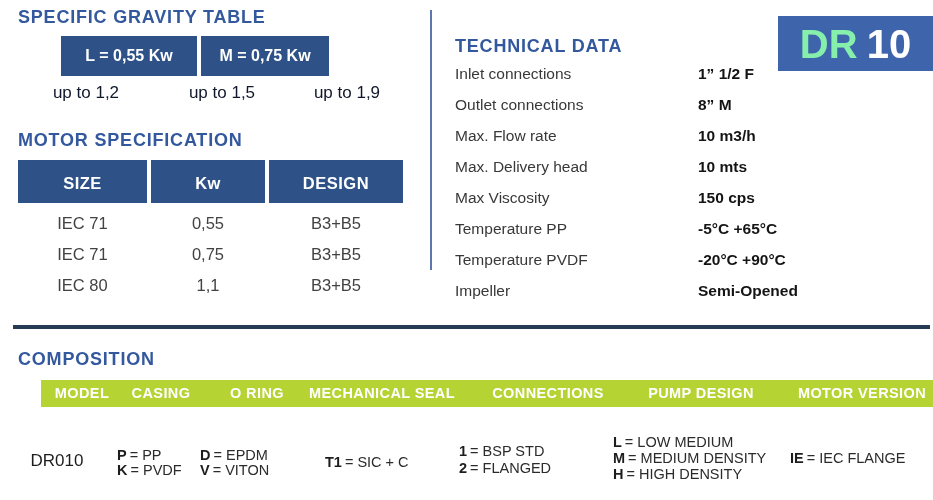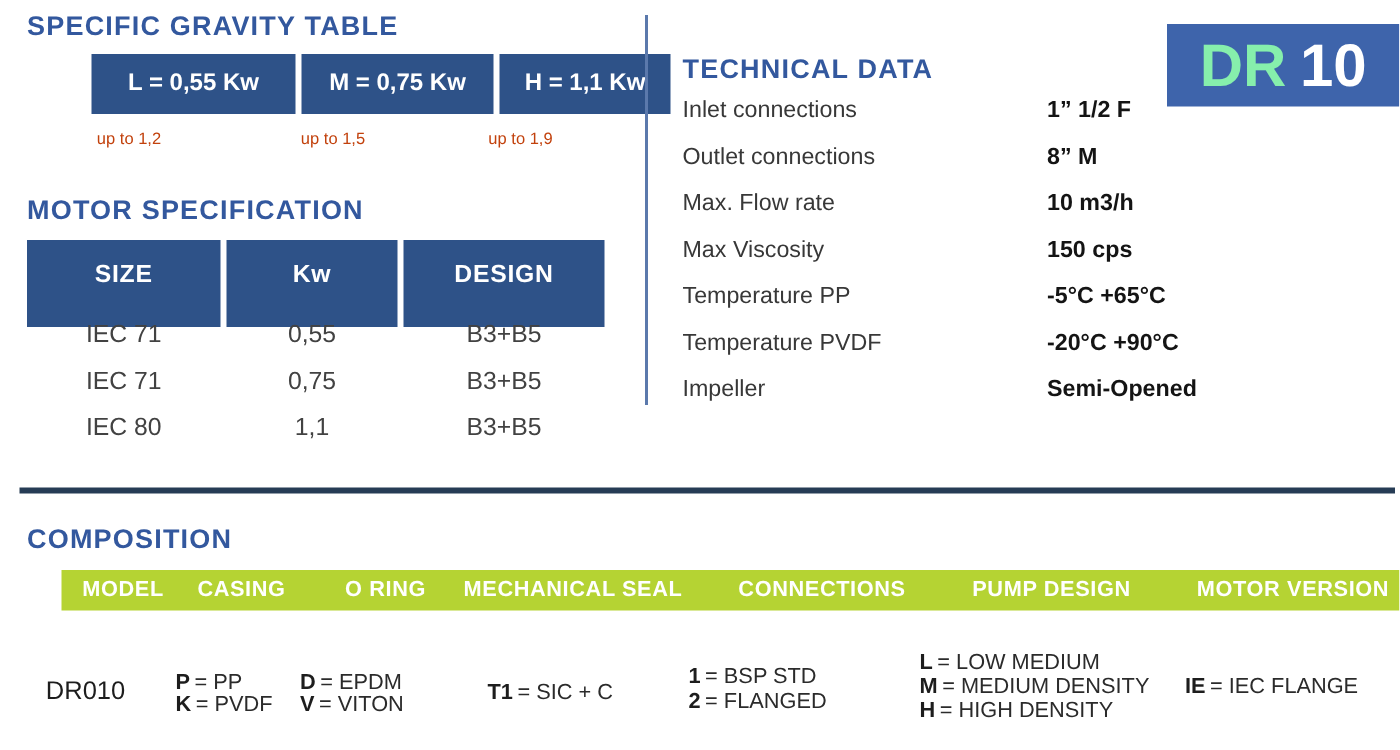--- a/index.html
+++ b/index.html
@@ -7,27 +7,27 @@
         font-family:"Liberation Sans","DejaVu Sans",sans-serif;overflow:hidden;}
 
   .section-title{position:absolute;font-weight:bold;font-size:18px;
     color:#33589E;letter-spacing:0.8px;white-space:nowrap;}
 
   
   .sg-head{position:absolute;left:18px;top:36px;display:flex;gap:4px;padding-left:43px;}
   .sg-head .cell{background:#2E5288;color:#ffffff;font-weight:bold;font-size:16px;
     height:40px;line-height:40px;text-align:center;}
   .sg-vals{position:absolute;left:18px;top:80px;display:flex;gap:4px;}
-  .sg-vals .cell{color:#c2410c;font-size:11px;height:26px;line-height:26px;text-align:center;}
+  .sg-vals .cell{color:#0f172a;font-size:17px;height:26px;line-height:26px;text-align:center;}
   .w1{width:136px;} .w2{width:128px;} .w3{width:114px;}
 
   
   .ms-head{position:absolute;left:18px;top:160px;display:flex;gap:4px;}
   .ms-head .cell{background:#2E5288;color:#ffffff;font-weight:bold;font-size:16.5px;
-    height:58px;line-height:46px;text-align:center;letter-spacing:0.5px;}
+    height:43px;line-height:46px;text-align:center;letter-spacing:0.5px;}
   .ms-rows{position:absolute;left:18px;top:208px;}
   .ms-row{display:flex;gap:4px;height:31px;line-height:31px;}
   .ms-row .cell{color:#424242;font-size:16.5px;text-align:center;}
   .m1{width:129px;} .m2{width:114px;} .m3{width:134px;}
 
   
   .vdivider{position:absolute;left:430px;top:10px;width:2px;height:260px;background:#5B79AC;}
 
   
   .td-title{left:455px;top:36px;}
@@ -66,21 +66,20 @@
 </style>
 </head>
 <body>
 
 <div id="page">
 
   <div class="section-title" style="left:18px;top:7px;">SPECIFIC GRAVITY TABLE</div>
   <div class="sg-head">
     <div class="cell w1">L = 0,55 Kw</div>
     <div class="cell w2">M = 0,75 Kw</div>
-    <div class="cell w3">H = 1,1 Kw</div>
   </div>
   <div class="sg-vals">
     <div class="cell w1">up to 1,2</div>
     <div class="cell w2">up to 1,5</div>
     <div class="cell w3">up to 1,9</div>
   </div>
 
   <div class="section-title" style="left:18px;top:130px;">MOTOR SPECIFICATION</div>
   <div class="ms-head">
     <div class="cell m1">SIZE</div>
@@ -113,20 +112,24 @@
       <span class="td-label">Inlet connections</span>
       <span class="td-value">1” 1/2 F</span>
     </div>
     <div class="td-row">
       <span class="td-label">Outlet connections</span>
       <span class="td-value">8” M</span>
     </div>
     <div class="td-row">
       <span class="td-label">Max. Flow rate</span>
       <span class="td-value">10 m3/h</span>
+    </div>
+    <div class="td-row">
+      <span class="td-label">Max. Delivery head</span>
+      <span class="td-value">10 mts</span>
     </div>
     <div class="td-row">
       <span class="td-label">Max Viscosity</span>
       <span class="td-value">150 cps</span>
     </div>
     <div class="td-row">
       <span class="td-label">Temperature PP</span>
       <span class="td-value">-5°C +65°C</span>
     </div>
     <div class="td-row">

